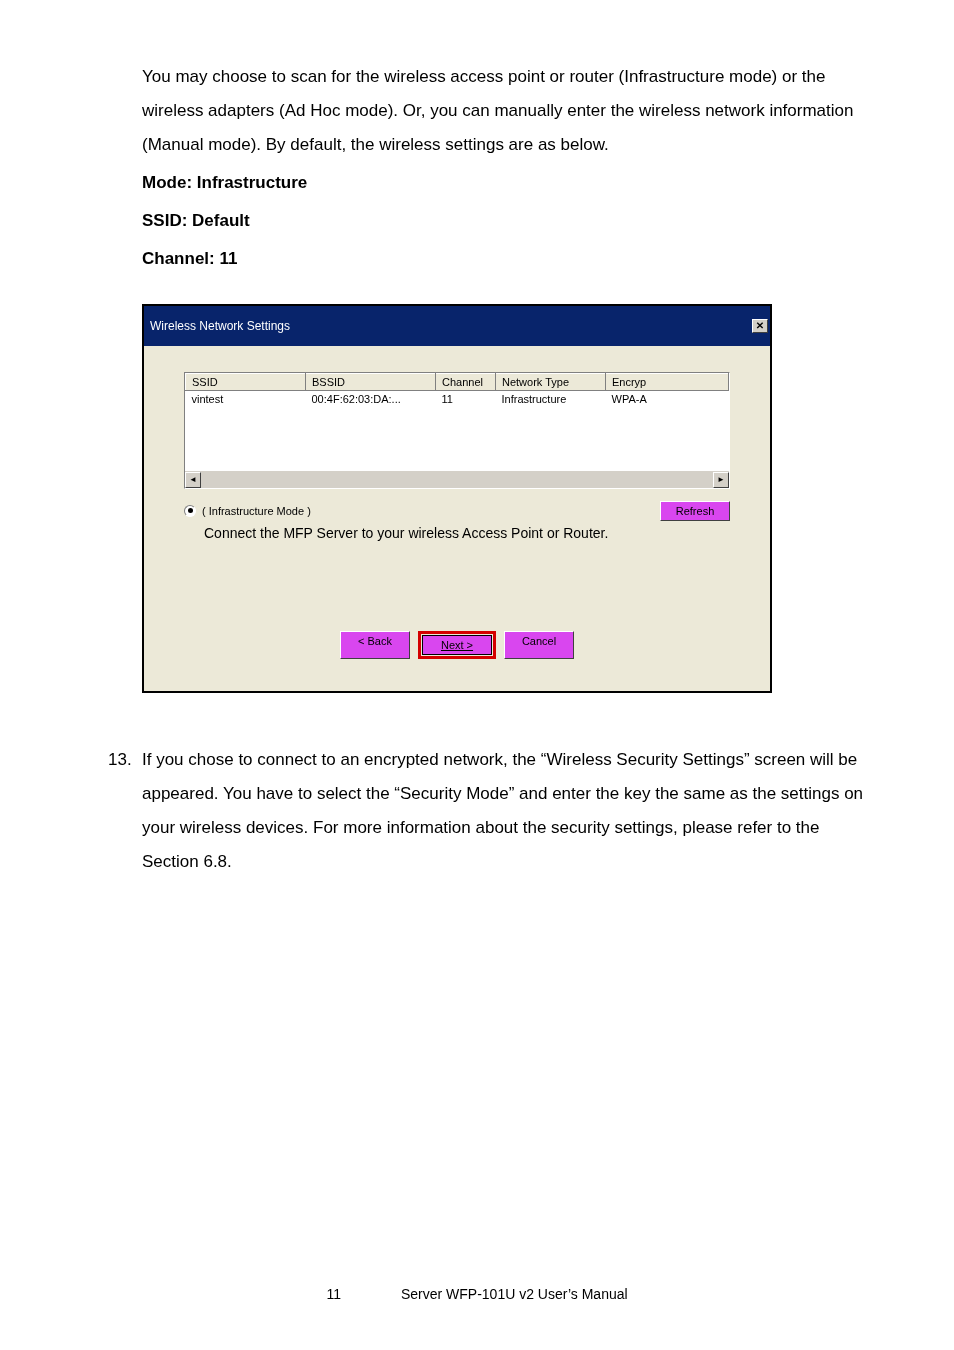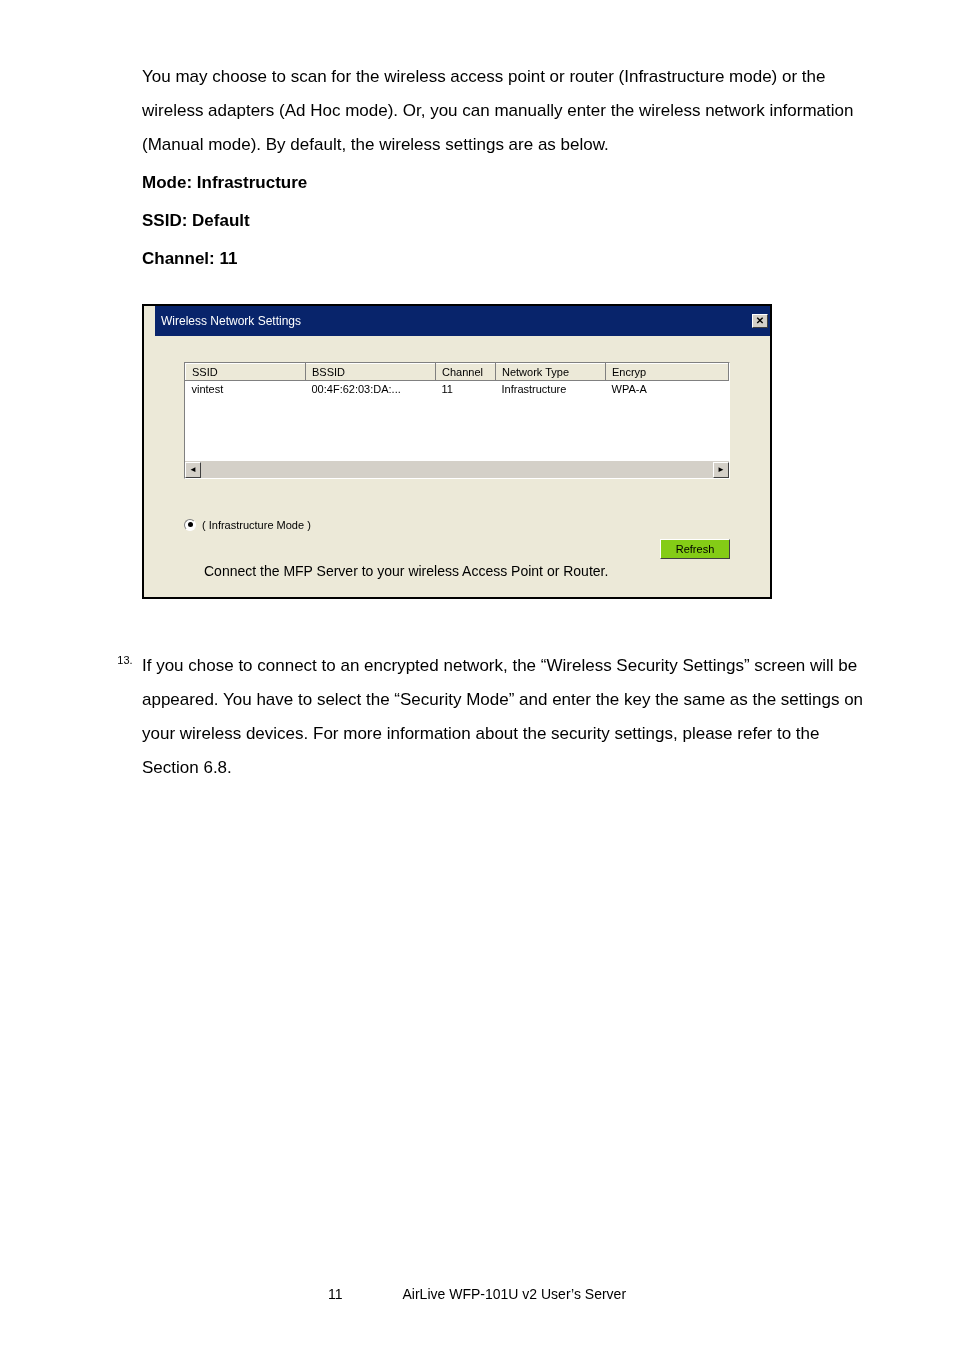--- a/index.html
+++ b/index.html
@@ -17,42 +17,41 @@
     padding: 60px 80px 40px 108px;
   }
   .para {
     font-size: 17px;
     line-height: 2.0;
     margin: 0 0 4px 0;
   }
   .bold { font-weight: bold; }
   .indent { margin-left: 34px; }
   .list-item { display: flex; }
-  .list-num { width: 34px; flex-shrink: 0; font-size: 11px; line-height: 2.0; text-align: center; }
+  .list-num { width: 34px; flex-shrink: 0; font-size: 17px; line-height: 2.0; }
   .list-body { flex: 1; font-size: 17px; line-height: 2.0; }
 
   .dialog-wrap {
     margin: 28px 0 50px 34px;
     width: 630px;
   }
   .dialog {
     border: 2px solid #000;
     background: #ece9d8;
     font-family: Tahoma, sans-serif;
     font-size: 11px;
   }
   .titlebar {
     background: #08246b;
     color: #fff;
-    height: 30px;
+    height: 40px;
     display: flex;
     align-items: center;
     padding: 0 2px 0 6px;
     font-size: 12px;
-    margin-left: 11px;
   }
   .titlebar-text { flex: 1; }
   .close-btn {
     width: 16px;
     height: 14px;
     background: #d4d0c8;
     border: 1px solid #fff;
     border-right-color: #404040;
     border-bottom-color: #404040;
     color: #000;
@@ -124,30 +123,29 @@
     width: 12px; height: 12px; border-radius: 50%;
     background: #fff;
     border: 1px solid #808080;
     border-right-color: #fff;
     border-bottom-color: #fff;
     display: flex; align-items: center; justify-content: center;
   }
   .radio-inner { width: 5px; height: 5px; border-radius:50%; background:#000; }
   .refresh-wrap { margin-left: auto; }
   .win-btn {
-    background: #84cc16;
+    background: #d946ef;
     border: 1px solid #404040;
     border-top-color: #fff;
     border-left-color: #fff;
     padding: 3px 14px;
     font-family: Tahoma, sans-serif;
     font-size: 11px;
     min-width: 70px;
     text-align: center;
-    margin-top: 48px;
   }
   .mode-desc { margin: 4px 0 0 20px; font-size: 14px; }
 
   .dialog-buttons {
     display: flex;
     justify-content: center;
     gap: 8px;
     padding: 0 0 14px 0;
     margin-top: 90px;
   }
@@ -255,29 +253,36 @@
                 <span class="radio-inner"></span>
               </span>
             <span>( Infrastructure Mode )</span>
           </div>
           <div class="refresh-wrap">
             <div class="win-btn">Refresh</div>
           </div>
         </div>
         <div class="mode-desc">Connect the MFP Server to your wireless Access Point or Router.</div>
 
+        <div class="dialog-buttons">
+          <div class="win-btn">&lt; Back</div>
+          <span class="next-highlight">
+            <div class="win-btn"><span style="text-decoration: underline; text-decoration-style: solid;">Next &gt;</span></div>
+          </span>
+          <div class="win-btn">Cancel</div>
+        </div>
       </div>
     </div>
   </div>
 
   <div class="list-item">
     <div class="list-num">13.</div>
     <div class="list-body">If you chose to connect to an encrypted network, the “Wireless Security Settings” screen will be appeared. You have to select the “Security Mode” and enter the key the same as the settings on your wireless devices. For more information about the security settings, please refer to the Section 6.8.</div>
   </div>
 
 </div>
 
 <div class="footer">
   <div class="footer-inner">
     <span>11</span>
-    <span>AirLive WFP-101U v2 User’s Server</span>
+    <span>Server WFP-101U v2 User’s Manual</span>
   </div>
 </div>
 
 </body></html>

